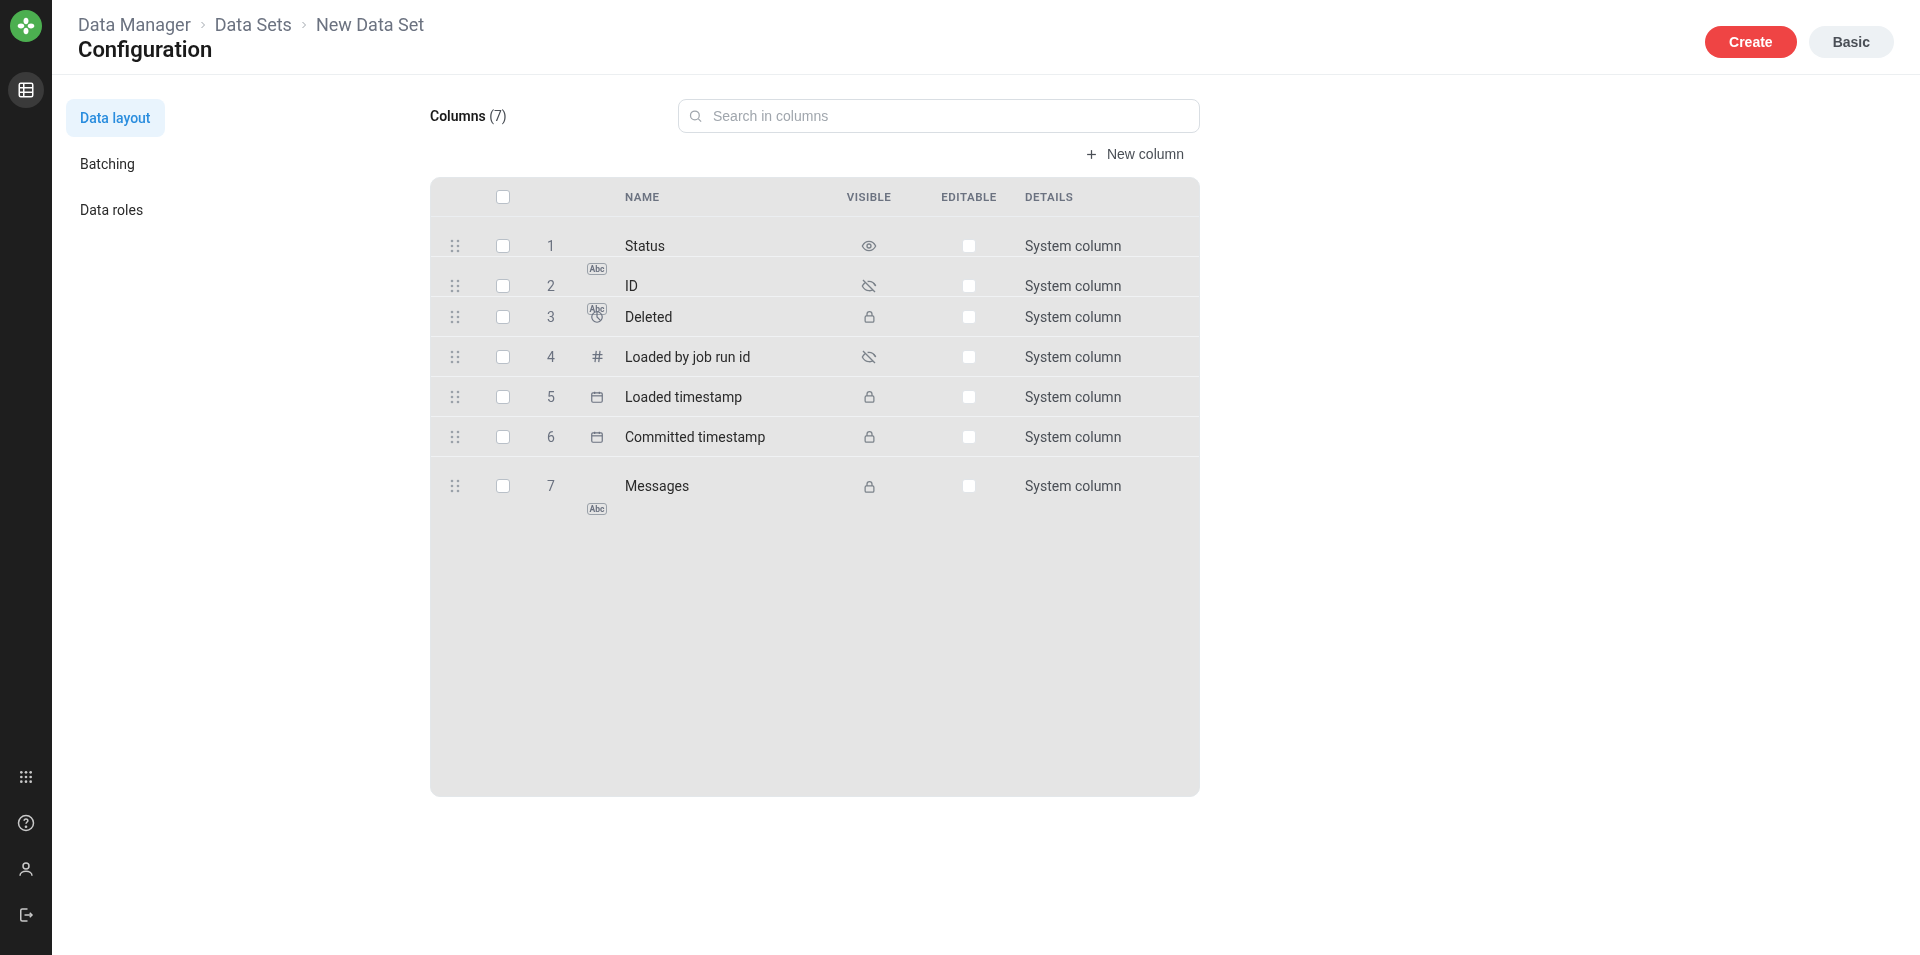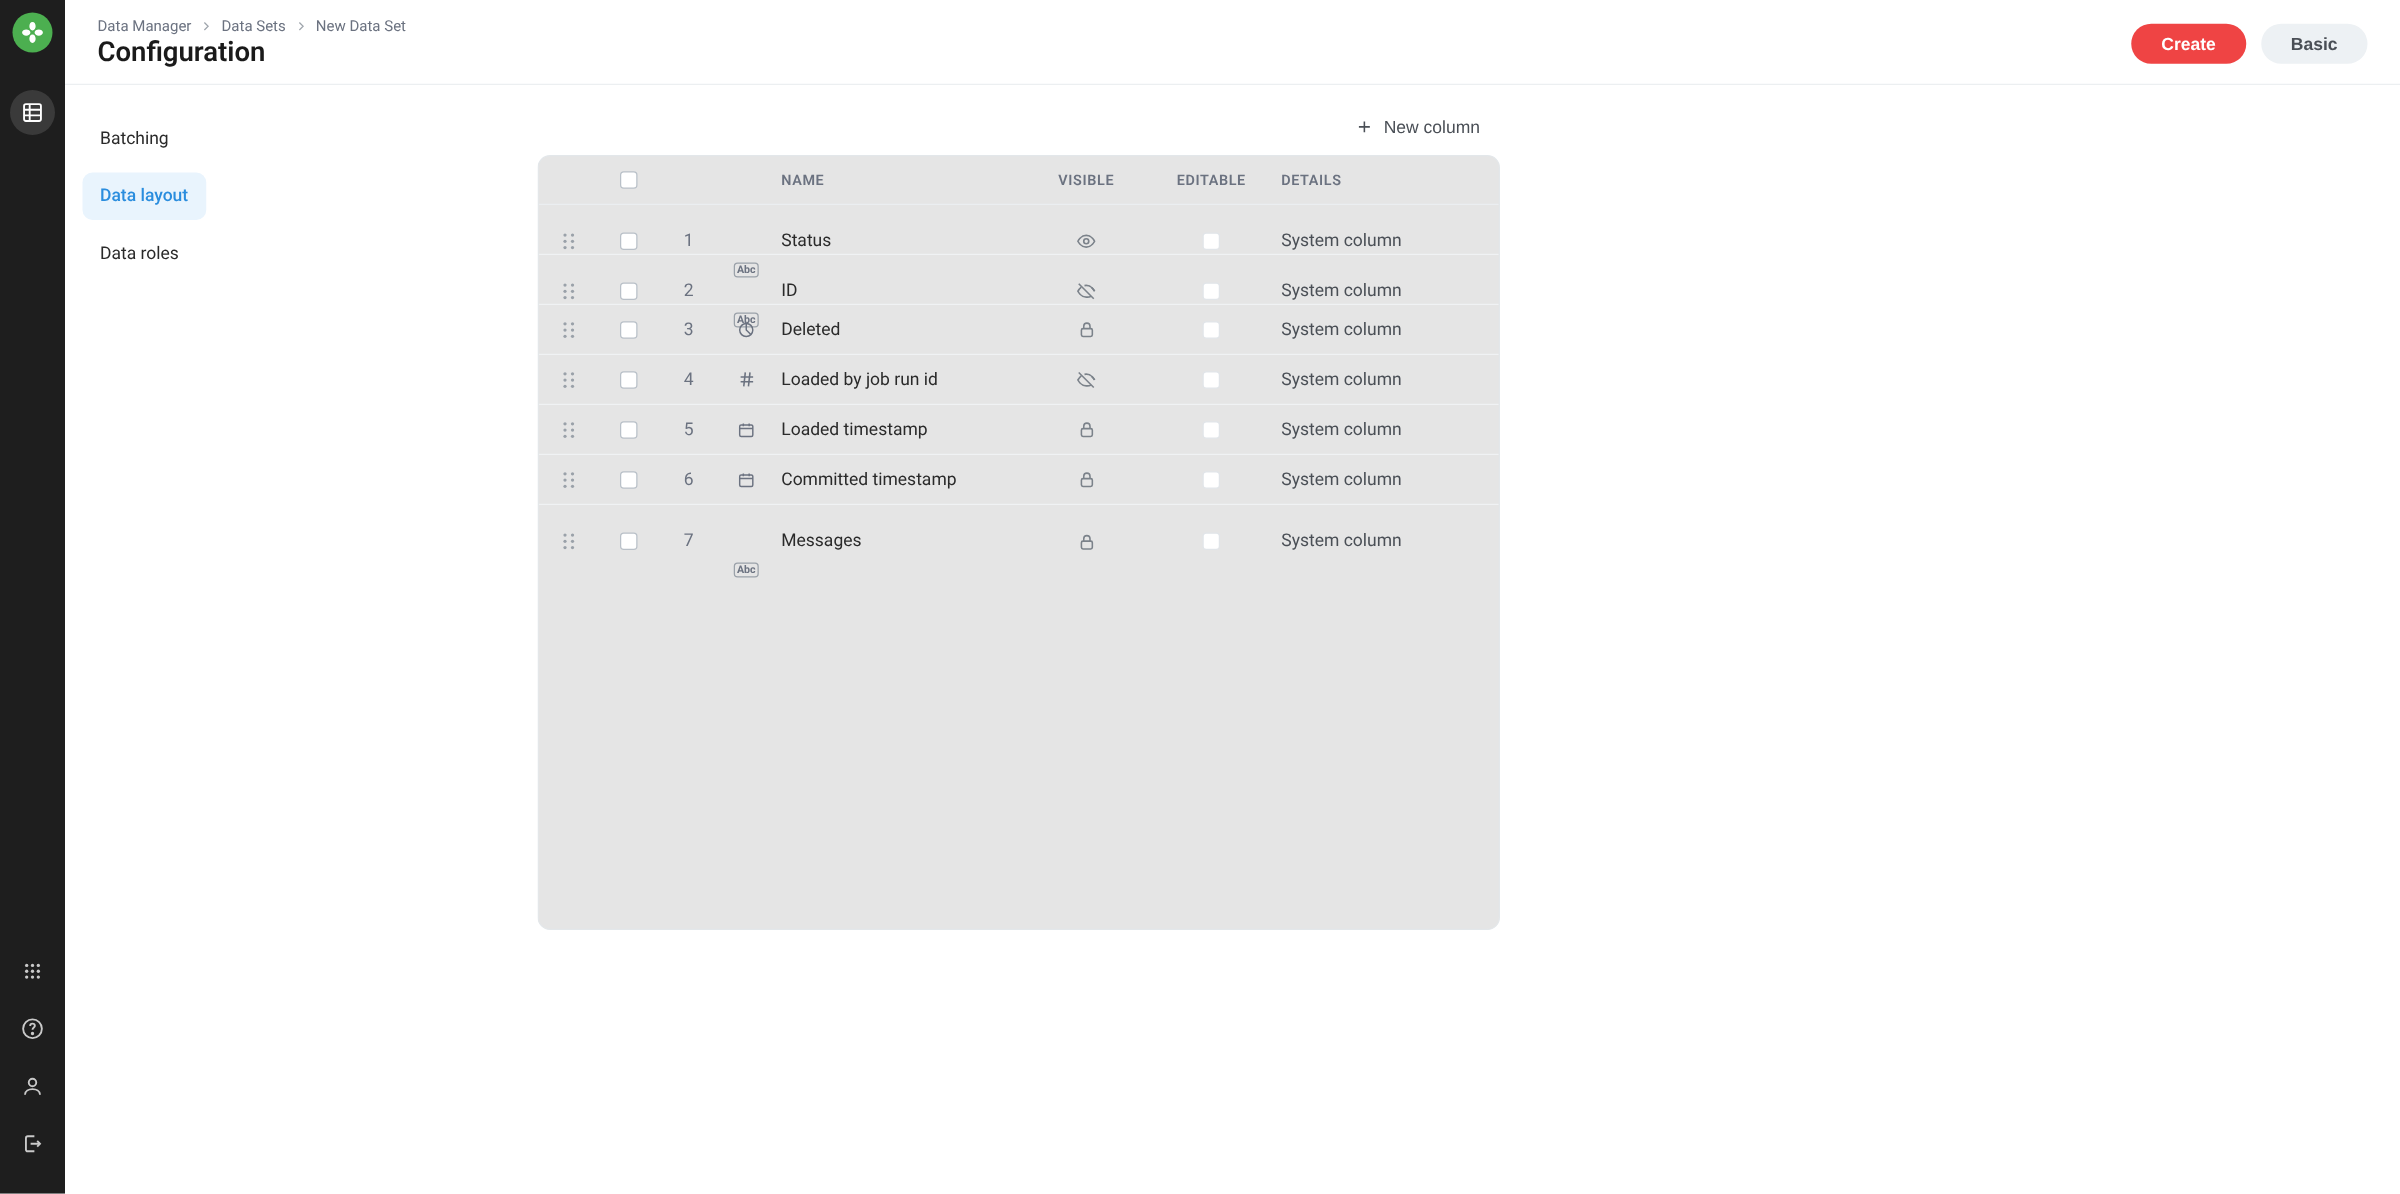--- a/index.html
+++ b/index.html
@@ -53,21 +53,21 @@
   .header {
     padding: 14px 26px 12px 26px;
     border-bottom: 1px solid #eceff1;
     display: flex;
     align-items: flex-end;
     justify-content: space-between;
   }
   .header-left {}
   .breadcrumb {
     display: flex; align-items: center; gap: 6px;
-    font-size: 12px; color: #6b7280;
+    font-size: 18px; color: #6b7280;
   }
   .breadcrumb .crumb { cursor: pointer; }
   .breadcrumb .chevron { color: #a0a6ad; display: inline-flex; }
   .page-title {
     font-size: 22px; font-weight: 600; margin-top: 2px;
   }
   .header-actions { display: flex; gap: 12px; align-items: center; padding-bottom: 4px; }
   .btn {
     border: none; border-radius: 20px;
     padding: 8px 24px; font-size: 14px; font-weight: 600;
@@ -286,26 +286,41 @@
         <div class="page-title">Configuration</div>
       </div>
       <div class="header-actions">
         <button class="btn btn-primary">Create</button>
         <button class="btn btn-secondary">Basic</button>
       </div>
     </div>
 
     <div class="content">
       <div class="side-tabs">
+        <div class="side-tab-wrap"><div class="side-tab active">Data layout</div></div>
         <div class="side-tab-wrap"><div class="side-tab">Batching</div></div>
-        <div class="side-tab-wrap"><div class="side-tab active">Data layout</div></div>
         <div class="side-tab-wrap"><div class="side-tab">Data roles</div></div>
       </div>
 
       <div class="work">
+        <div class="work-header">
+          <div class="columns-label">
+            <span class="strong">Columns</span>
+            <span class="count">(7)</span>
+          </div>
+          <div class="search-wrap">
+            <span class="search-icon">
+              <svg width="15" height="15" viewBox="0 0 24 24" fill="none" stroke="currentColor" stroke-width="2">
+                  <circle cx="11" cy="11" r="7"></circle>
+                  <line x1="21" y1="21" x2="16.65" y2="16.65"></line>
+                </svg>
+            </span>
+            <input type="text" placeholder="Search in columns" style="">
+          </div>
+        </div>
 
         <div class="new-col-row">
           <button class="new-col-btn">
             <span>
                 <svg width="15" height="15" viewBox="0 0 24 24" fill="none" stroke="currentColor" stroke-width="2">
                   <line x1="12" y1="5" x2="12" y2="19"></line>
                   <line x1="5" y1="12" x2="19" y2="12"></line>
                 </svg>
               </span>
             <span>New column</span>

